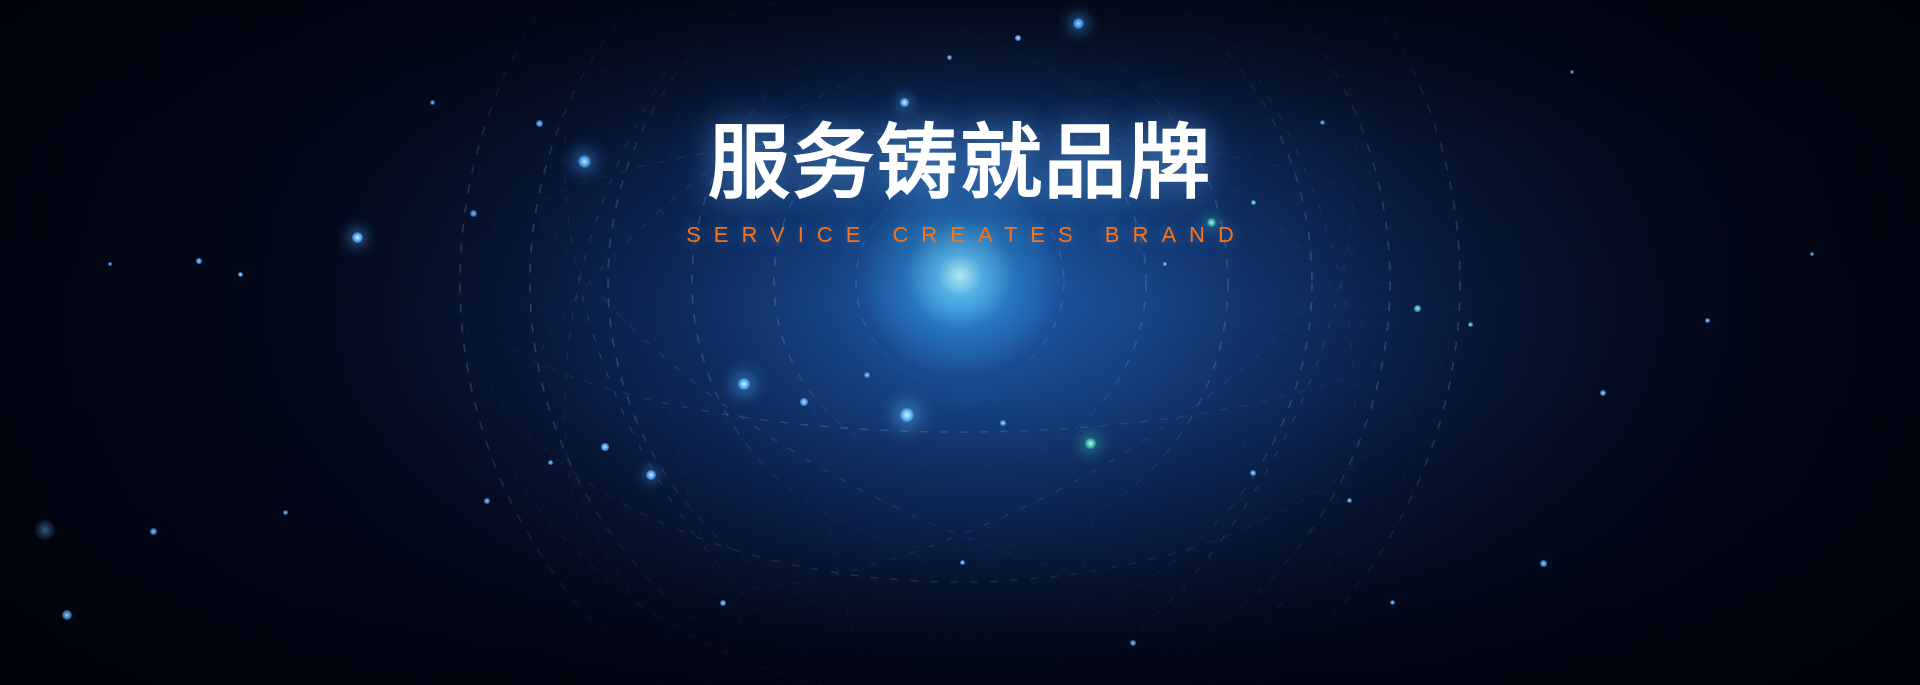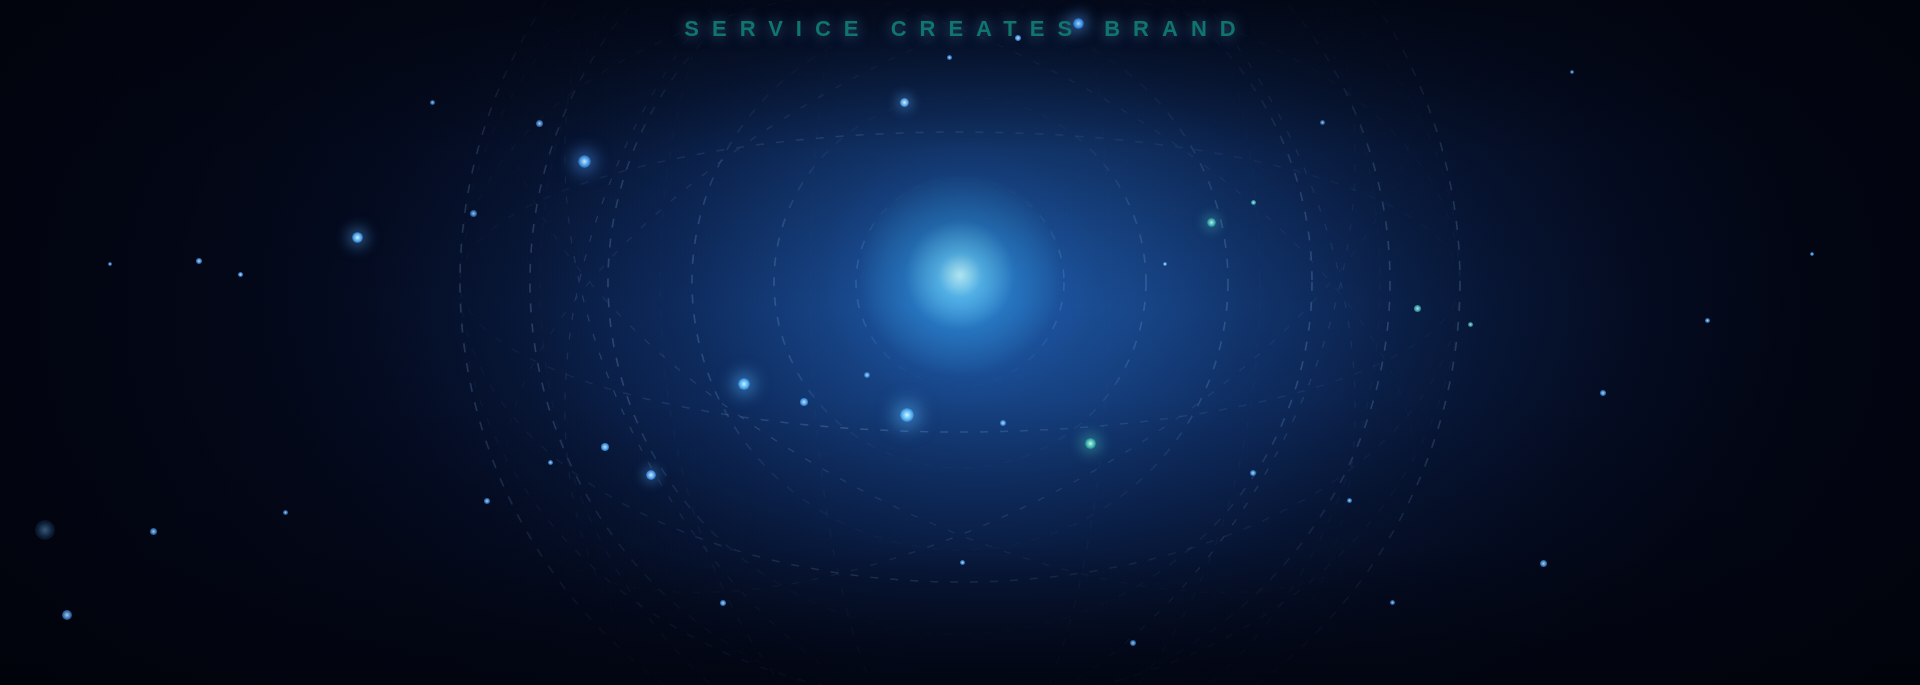--- a/index.html
+++ b/index.html
@@ -121,22 +121,22 @@
     line-height: 1.05;
     font-weight: 700;
     color: #ffffff;
     letter-spacing: 2px;
     text-shadow: 0 0 28px rgba(120,190,255,0.45), 0 0 60px rgba(40,110,210,0.30);
     white-space: nowrap;
   }
   .subtitle {
     margin: 16px 0 0 0;
     font-size: 22px;
-    font-weight: 700;
-    color: #0f766e;
+    font-weight: 400;
+    color: #f97316;
     letter-spacing: 13px;
     text-indent: 13px;
     white-space: nowrap;
     text-shadow: 0 0 14px rgba(120,190,255,0.5);
   }
   .tagline {
     margin: 52px 0 0 0;
     font-size: 34px;
     font-weight: 400;
     color: #ffffff;
@@ -315,16 +315,17 @@
     <span class="dot" style="left:1390px;top:600px;width:5px;height:5px;background:radial-gradient(circle,#92c6e9 0%,#275d9b 60%,rgba(0,0,0,0) 100%);"></span>
     <span class="dot" style="left:720px;top:600px;width:6px;height:6px;background:radial-gradient(circle,#a6d7f6 0%,#2e6fb6 60%,rgba(0,0,0,0) 100%);"></span>
     <span class="dot" style="left:960px;top:560px;width:5px;height:5px;background:radial-gradient(circle,#a9daf8 0%,#3072b8 60%,rgba(0,0,0,0) 100%);"></span>
     <span class="dot" style="left:1130px;top:640px;width:6px;height:6px;background:radial-gradient(circle,#95c8ec 0%,#275e9e 60%,rgba(0,0,0,0) 100%);"></span>
     <span class="dot" style="left:430px;top:100px;width:5px;height:5px;background:radial-gradient(circle,#8fc0e6 0%,#255895 60%,rgba(0,0,0,0) 100%);"></span>
     <span class="dot" style="left:1320px;top:120px;width:5px;height:5px;background:radial-gradient(circle,#94c5ea 0%,#265b99 60%,rgba(0,0,0,0) 100%);"></span>
     <span class="dot" style="left:1570px;top:70px;width:4px;height:4px;background:radial-gradient(circle,#8ebfe5 0%,#245694 60%,rgba(0,0,0,0) 100%);"></span>
   </div>
 
   <div class="content">
+    <h1 class="title">服务铸就品牌</h1>
     <div class="subtitle">SERVICE CREATES BRAND</div>
   </div>
 
 </div>
 
 </body></html>

